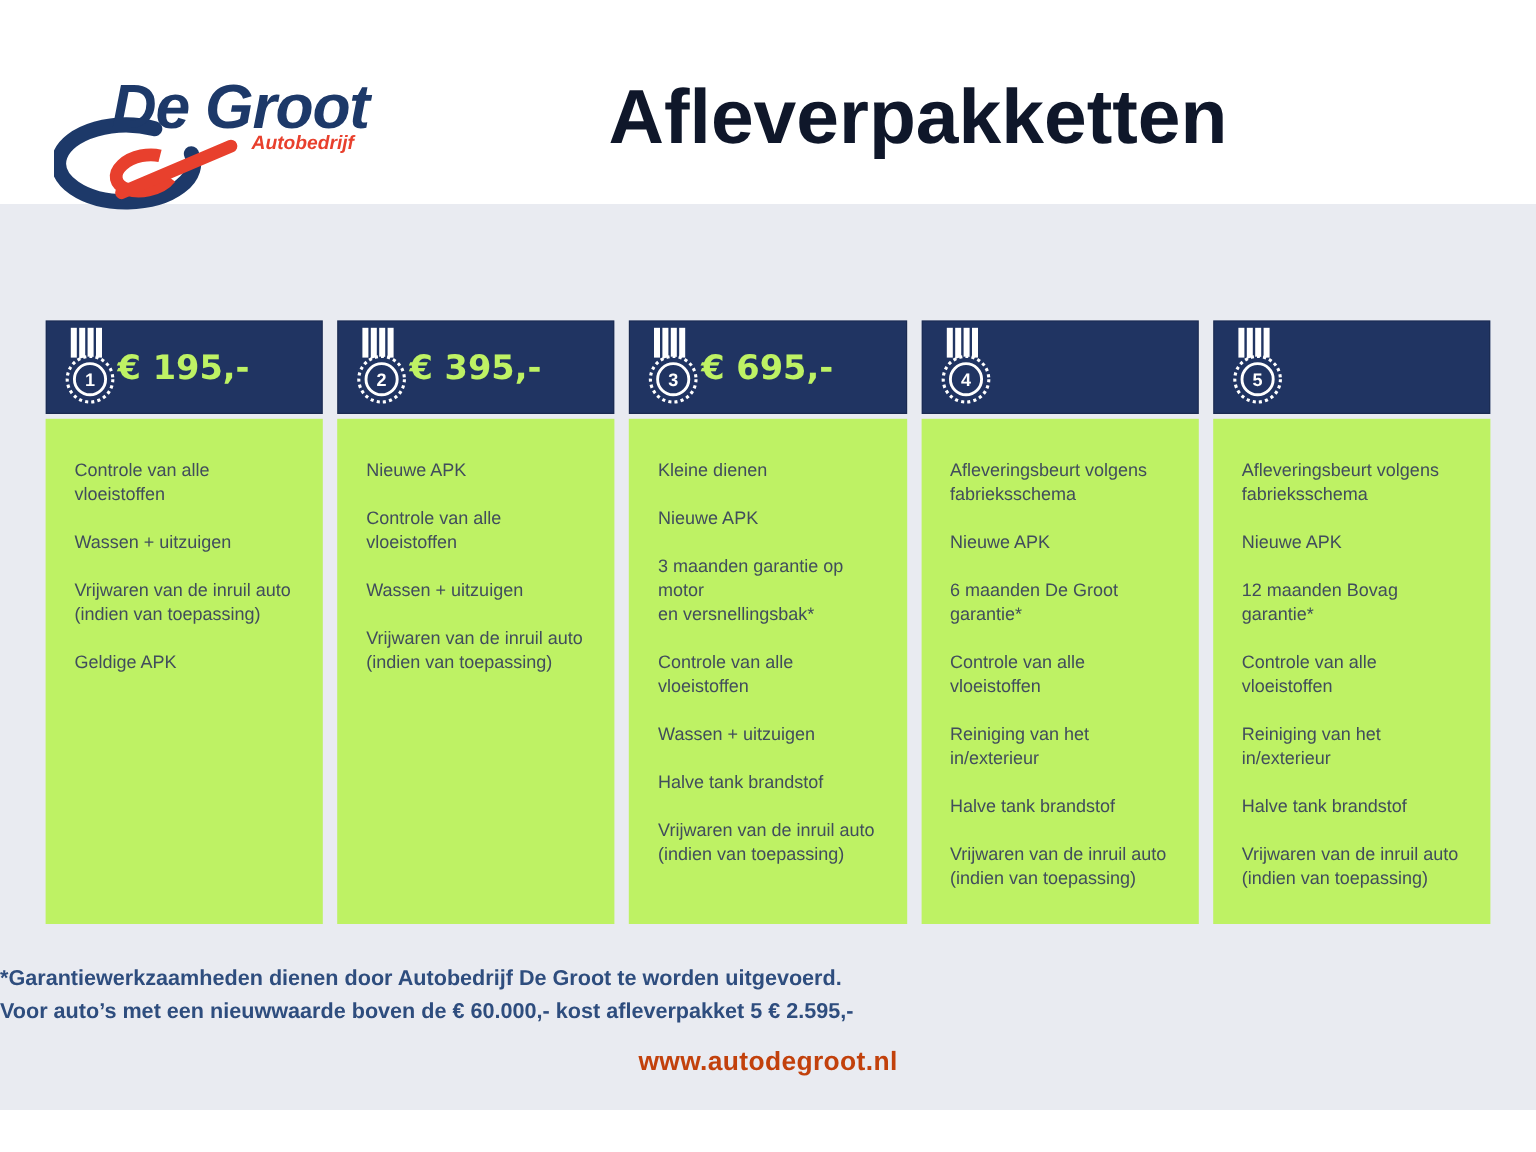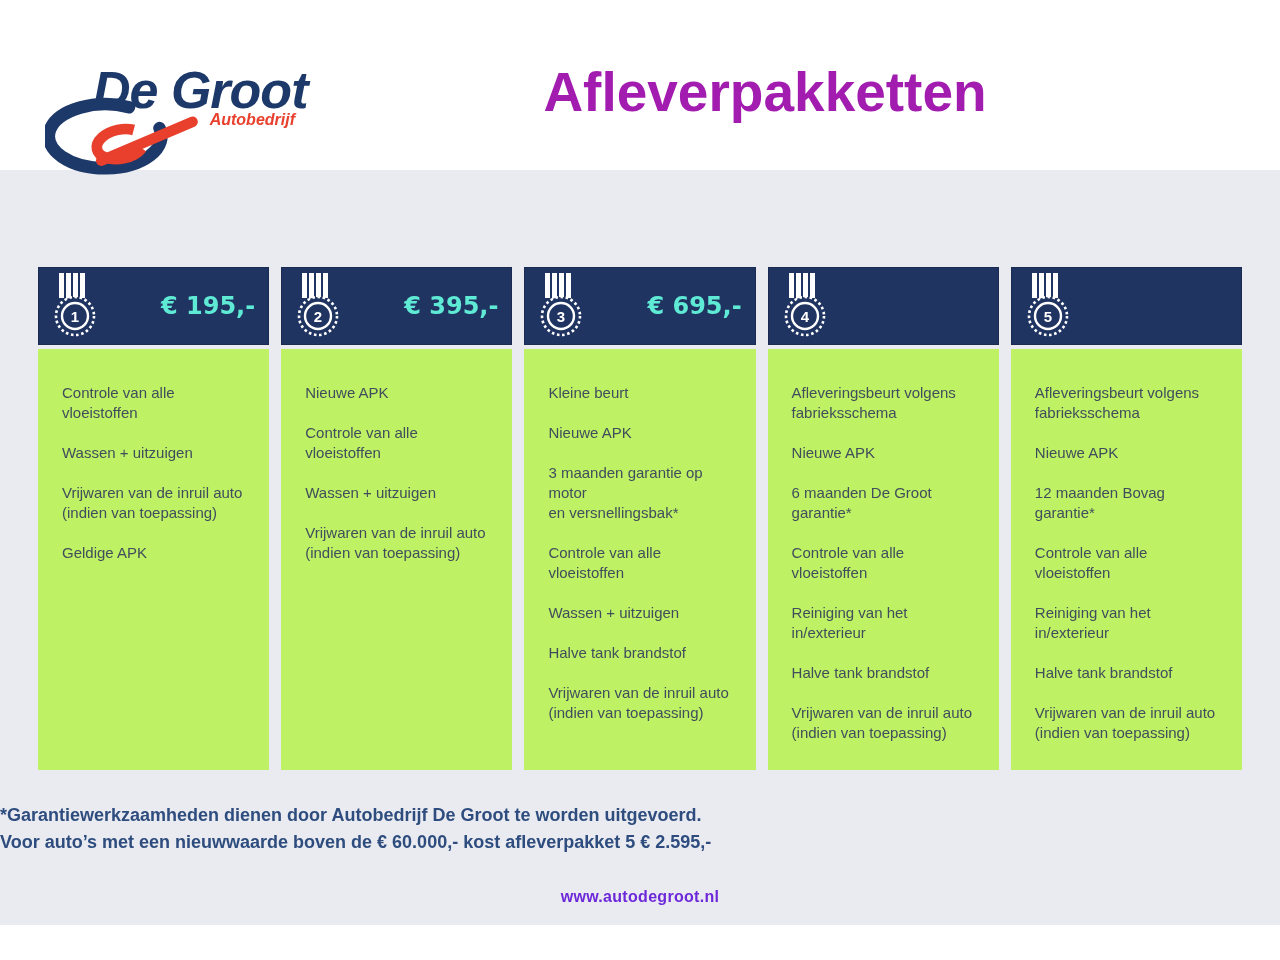--- a/index.html
+++ b/index.html
@@ -14,52 +14,52 @@
   .logo-name{
     position:absolute;left:48px;top:2px;font-size:52px;font-weight:800;
     font-style:italic;color:#1d3969;letter-spacing:-1px;white-space:nowrap;
   }
   .logo-tagline{
     position:absolute;right:0;top:53px;font-size:16px;font-weight:700;
     font-style:italic;color:#e8402d;white-space:nowrap;
   }
   .page-title{
     position:absolute;left:250px;right:0;top:60px;text-align:center;
-    font-size:55px;font-weight:600;color:#a21caf;letter-spacing:0;
+    font-size:64px;font-weight:600;color:#0f172a;letter-spacing:0;
   }
   
   .gray-band{height:755px;background:#e9ebf1;}
   .cards-row{display:flex;gap:12px;padding:97px 38px 0 38px;}
   .card{flex:1;display:flex;flex-direction:column;min-width:0;}
   .card-header{
     height:78px;background:#203462;display:flex;align-items:center;
     padding:0 10px 0 14px;margin-bottom:4px;
     box-shadow:inset 0 0 0 1px rgba(0,0,0,0.18);
   }
   .medal{flex:0 0 auto;display:block;}
   .price{
-    flex:1;text-align:right;color:#5eead4;font-weight:700;font-size:24px;
+    flex:1;text-align:left;color:#bef264;font-weight:700;font-size:28px;
     font-family:"DejaVu Sans","Liberation Sans",sans-serif;
     letter-spacing:0;white-space:nowrap;padding-right:4px;
   }
   .card-body{
     background:#bef264;height:421px;padding:34px 16px 0 24px;box-sizing:border-box;
   }
   .pkg-item{
     font-size:15px;line-height:20px;margin-bottom:20px;color:#414d5c;
     white-space:pre-line;
   }
   
   .footnotes{margin-top:32px;text-align:left;}
   .footnote-line{
     font-size:18px;line-height:27px;font-weight:600;color:#2e4d7e;
   }
   .website{
-    margin-top:32px;text-align:center;font-size:16px;font-weight:700;
-    color:#6d28d9;letter-spacing:0.3px;
+    margin-top:16px;text-align:center;font-size:22px;font-weight:700;
+    color:#c2410c;letter-spacing:0.3px;
   }
   
   .bottom-strip{height:35px;background:#ffffff;}
 </style>
 </head>
 <body>
 
 <div class="top-band">
   <div class="logo">
     <svg class="logo-icon" width="165" height="97" viewBox="0 0 170 100">
@@ -133,21 +133,21 @@
             <rect x="21" y="0" width="5" height="28"></rect>
               <rect x="28" y="0" width="5" height="25"></rect>
           </g>
           <circle cx="23" cy="43" r="19" fill="#203462" stroke="#ffffff" stroke-width="2.6" stroke-dasharray="2.6 2.6"></circle>
           <circle cx="23" cy="43" r="13" fill="#203462" stroke="#ffffff" stroke-width="2.4"></circle>
           <text x="23" y="48.5" text-anchor="middle" font-size="15" font-weight="bold" fill="#ffffff">3</text>
         </svg>
         <div class="price">€ 695,-</div>
       </div>
       <div class="card-body">
-          <div class="pkg-item">Kleine beurt</div>
+          <div class="pkg-item">Kleine dienen</div>
           <div class="pkg-item">Nieuwe APK</div>
           <div class="pkg-item">3 maanden garantie op motor
 en versnellingsbak*</div>
           <div class="pkg-item">Controle van alle vloeistoffen</div>
           <div class="pkg-item">Wassen + uitzuigen</div>
           <div class="pkg-item">Halve tank brandstof</div>
           <div class="pkg-item">Vrijwaren van de inruil auto
 (indien van toepassing)</div>
         </div>
     </section>

